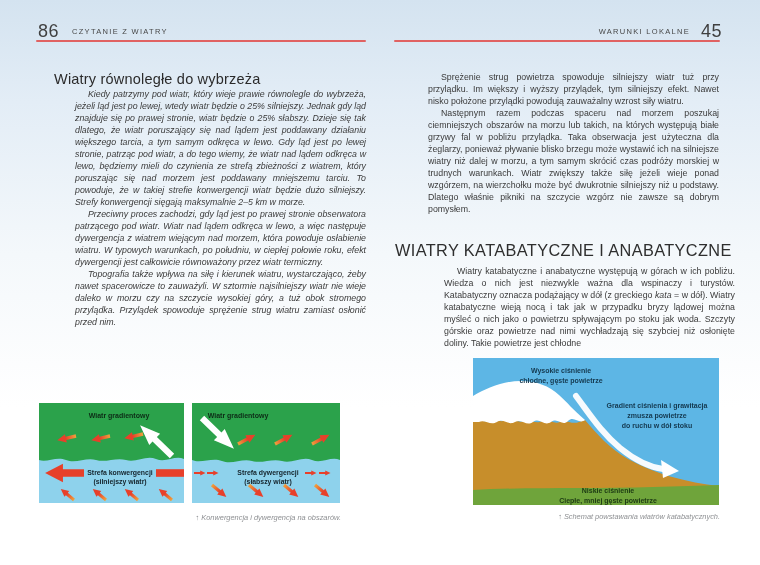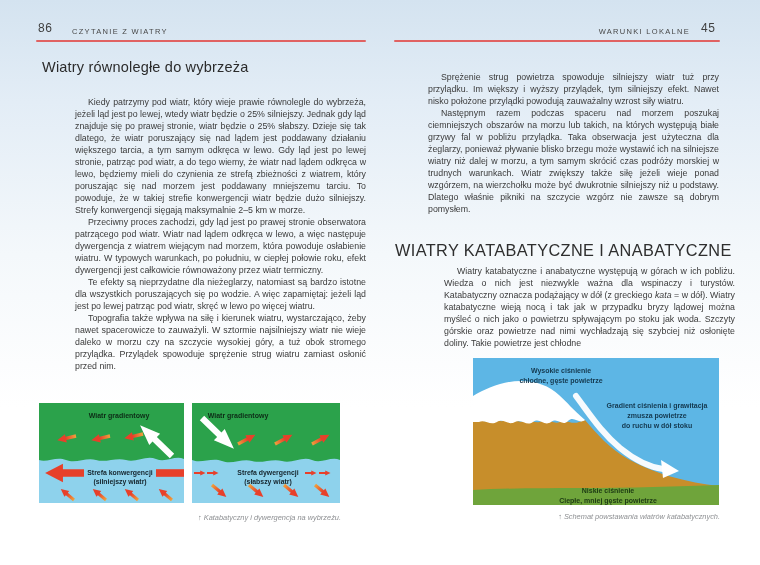--- a/index.html
+++ b/index.html
@@ -5,21 +5,21 @@
   html,body{margin:0;padding:0;}
   body{
     width:760px;height:565px;overflow:hidden;
     background:linear-gradient(180deg,#d4e3f0 0%,#e3edf6 18%,#f4f8fb 45%,#ffffff 72%,#ffffff 100%);
     font-family:"Liberation Sans",sans-serif;
     color:#383838;
     position:relative;
   }
   .spread{position:absolute;inset:0;}
   .abs{position:absolute;}
-  .pagenum{font-size:12px;color:#3f3f3f;letter-spacing:.5px;}
+  .pagenum{font-size:18px;color:#3f3f3f;letter-spacing:.5px;}
   .runhead{font-size:7.5px;letter-spacing:1.3px;color:#474747;}
   .rule{height:2px;background:#e06262;border-radius:1px;}
   .title{font-size:14.5px;color:#2b2b2b;letter-spacing:.2px;}
   .bodycol{width:291px;font-size:8.8px;line-height:12px;text-align:justify;color:#3a3a3a;hyphens:auto;}
   .bodycol p{margin:0;text-indent:13px;}
   .sechead{font-size:16.3px;color:#2e2e2e;letter-spacing:.4px;text-align:right;white-space:nowrap;}
   .caption{font-size:7.4px;font-style:italic;color:#8d8f92;text-align:right;}
   .figrow{display:flex;gap:8px;}
   svg text{font-family:"Liberation Sans",sans-serif;font-weight:bold;}
   .panel-label{font-size:7px;fill:#0d2b16;}
@@ -30,26 +30,25 @@
 </head>
 <body>
 
 <div class="spread">
 
   <section>
     <span class="abs pagenum" style="left:38px;top:21px;">86</span>
     <span class="abs runhead" style="left:72px;top:26.5px;">CZYTANIE Z WIATRY</span>
     <div class="abs rule" style="left:36px;top:40px;width:330px;"></div>
 
-    <h1 class="abs title" style="left:38px;top:55px;margin:4px;font-weight:normal;">Wiatry równoległe do wybrzeża</h1>
+    <h1 class="abs title" style="left:38px;top:55px;margin:16px;font-weight:normal;">Wiatry równoległe do wybrzeża</h1>
 
-    <div class="abs bodycol" style="left:75px;top:96px;">
+    <div class="abs bodycol" style="left:75px;top:88px;font-style:italic;">
       <p>Kiedy patrzymy pod wiatr, który wieje prawie równolegle do wybrzeża, jeżeli ląd jest po lewej, wtedy wiatr będzie o 25% silniejszy. Jednak gdy ląd znajduje się po prawej stronie, wiatr będzie o 25% słabszy. Dzieje się tak dlatego, że wiatr poruszający się nad lądem jest poddawany działaniu większego tarcia, a tym samym odkręca w lewo. Gdy ląd jest po lewej stronie, patrząc pod wiatr, a do tego wiemy, że wiatr nad lądem odkręca w lewo, będziemy mieli do czynienia ze strefą zbieżności z wiatrem, który poruszając się nad morzem jest poddawany mniejszemu tarciu. To powoduje, że w takiej strefie konwergencji wiatr będzie dużo silniejszy. Strefy konwergencji sięgają maksymalnie 2–5 km w morze.</p>
       <p>Przeciwny proces zachodzi, gdy ląd jest po prawej stronie obserwatora patrzącego pod wiatr. Wiatr nad lądem odkręca w lewo, a więc następuje dywergencja z wiatrem wiejącym nad morzem, która powoduje osłabienie wiatru. W typowych warunkach, po południu, w ciepłej połowie roku, efekt dywergencji jest całkowicie równoważony przez wiatr termiczny.</p>
-      <p>Te efekty są nieprzydatne dla nieżeglarzy, natomiast są bardzo istotne dla wszystkich poruszających się po wodzie. A więc zapamiętaj: jeżeli ląd jest po lewej patrząc pod wiatr, skręć w lewo po więcej wiatru.</p>
       <p>Topografia także wpływa na siłę i kierunek wiatru, wystarczająco, żeby nawet spacerowicze to zauważyli. W sztormie najsilniejszy wiatr nie wieje daleko w morzu czy na szczycie wysokiej góry, a tuż obok stromego przylądka. Przylądek spowoduje sprężenie strug wiatru zamiast osłonić przed nim.</p>
     </div>
 
     <div class="abs figrow" style="left:39px;top:403px;">
 
       <svg width="145" height="100" viewBox="0 0 145 100">
         <defs>
           <polygon id="arA" points="0,-2.1 13,-2.1 13,-5.2 24,0 13,5.2 13,2.1 0,2.1"></polygon>
           <linearGradient id="rgA" x1="0" y1="0" x2="1" y2="0">
             <stop offset="0" stop-color="#f0a23c"></stop>
@@ -94,21 +93,21 @@
         <text x="76" y="81" text-anchor="middle" class="zone-label">(słabszy wiatr)</text>
         <use href="#arB" transform="translate(113,70) scale(0.48)" fill="#e7402a"></use>
         <use href="#arB" transform="translate(127,70) scale(0.48)" fill="#e7402a"></use>
         <use href="#arB" transform="translate(20,82) rotate(40) scale(0.78)" fill="url(#rgB)"></use>
         <use href="#arB" transform="translate(57,82) rotate(40) scale(0.78)" fill="url(#rgB)"></use>
         <use href="#arB" transform="translate(92,82) rotate(40) scale(0.78)" fill="url(#rgB)"></use>
         <use href="#arB" transform="translate(123,82) rotate(40) scale(0.78)" fill="url(#rgB)"></use>
       </svg>
     </div>
 
-    <div class="abs caption" style="left:39px;top:513px;width:302px;">↑ Katabatyczny i dywergencja na wybrzeżu.</div>
+    <div class="abs caption" style="left:39px;top:513px;width:302px;">↑ Konwergencja i dywergencja na obszarów.</div>
   </section>
 
   <section>
     <span class="abs runhead" style="left:394px;top:26.5px;width:296px;text-align:right;">WARUNKI LOKALNE</span>
     <span class="abs pagenum" style="left:701px;top:21px;">45</span>
     <div class="abs rule" style="left:394px;top:40px;width:326px;"></div>
 
     <div class="abs bodycol" style="left:428px;top:71px;">
       <p>Sprężenie strug powietrza spowoduje silniejszy wiatr tuż przy przylądku. Im większy i wyższy przylądek, tym silniejszy efekt. Nawet nisko położone przylądki powodują zauważalny wzrost siły wiatru.</p>
       <p>Następnym razem podczas spaceru nad morzem poszukaj ciemniejszych obszarów na morzu lub takich, na których występują białe grzywy fal w pobliżu przylądka. Taka obserwacja jest użyteczna dla żeglarzy, ponieważ pływanie blisko brzegu może wystawić ich na silniejsze wiatry niż dalej w morzu, a tym samym skrócić czas podróży morskiej w trudnych warunkach. Wiatr zwiększy także siłę jeżeli wieje ponad wzgórzem, na wierzchołku może być dwukrotnie silniejszy niż u podstawy. Dlatego właśnie pikniki na szczycie wzgórz nie zawsze są dobrym pomysłem.</p>

